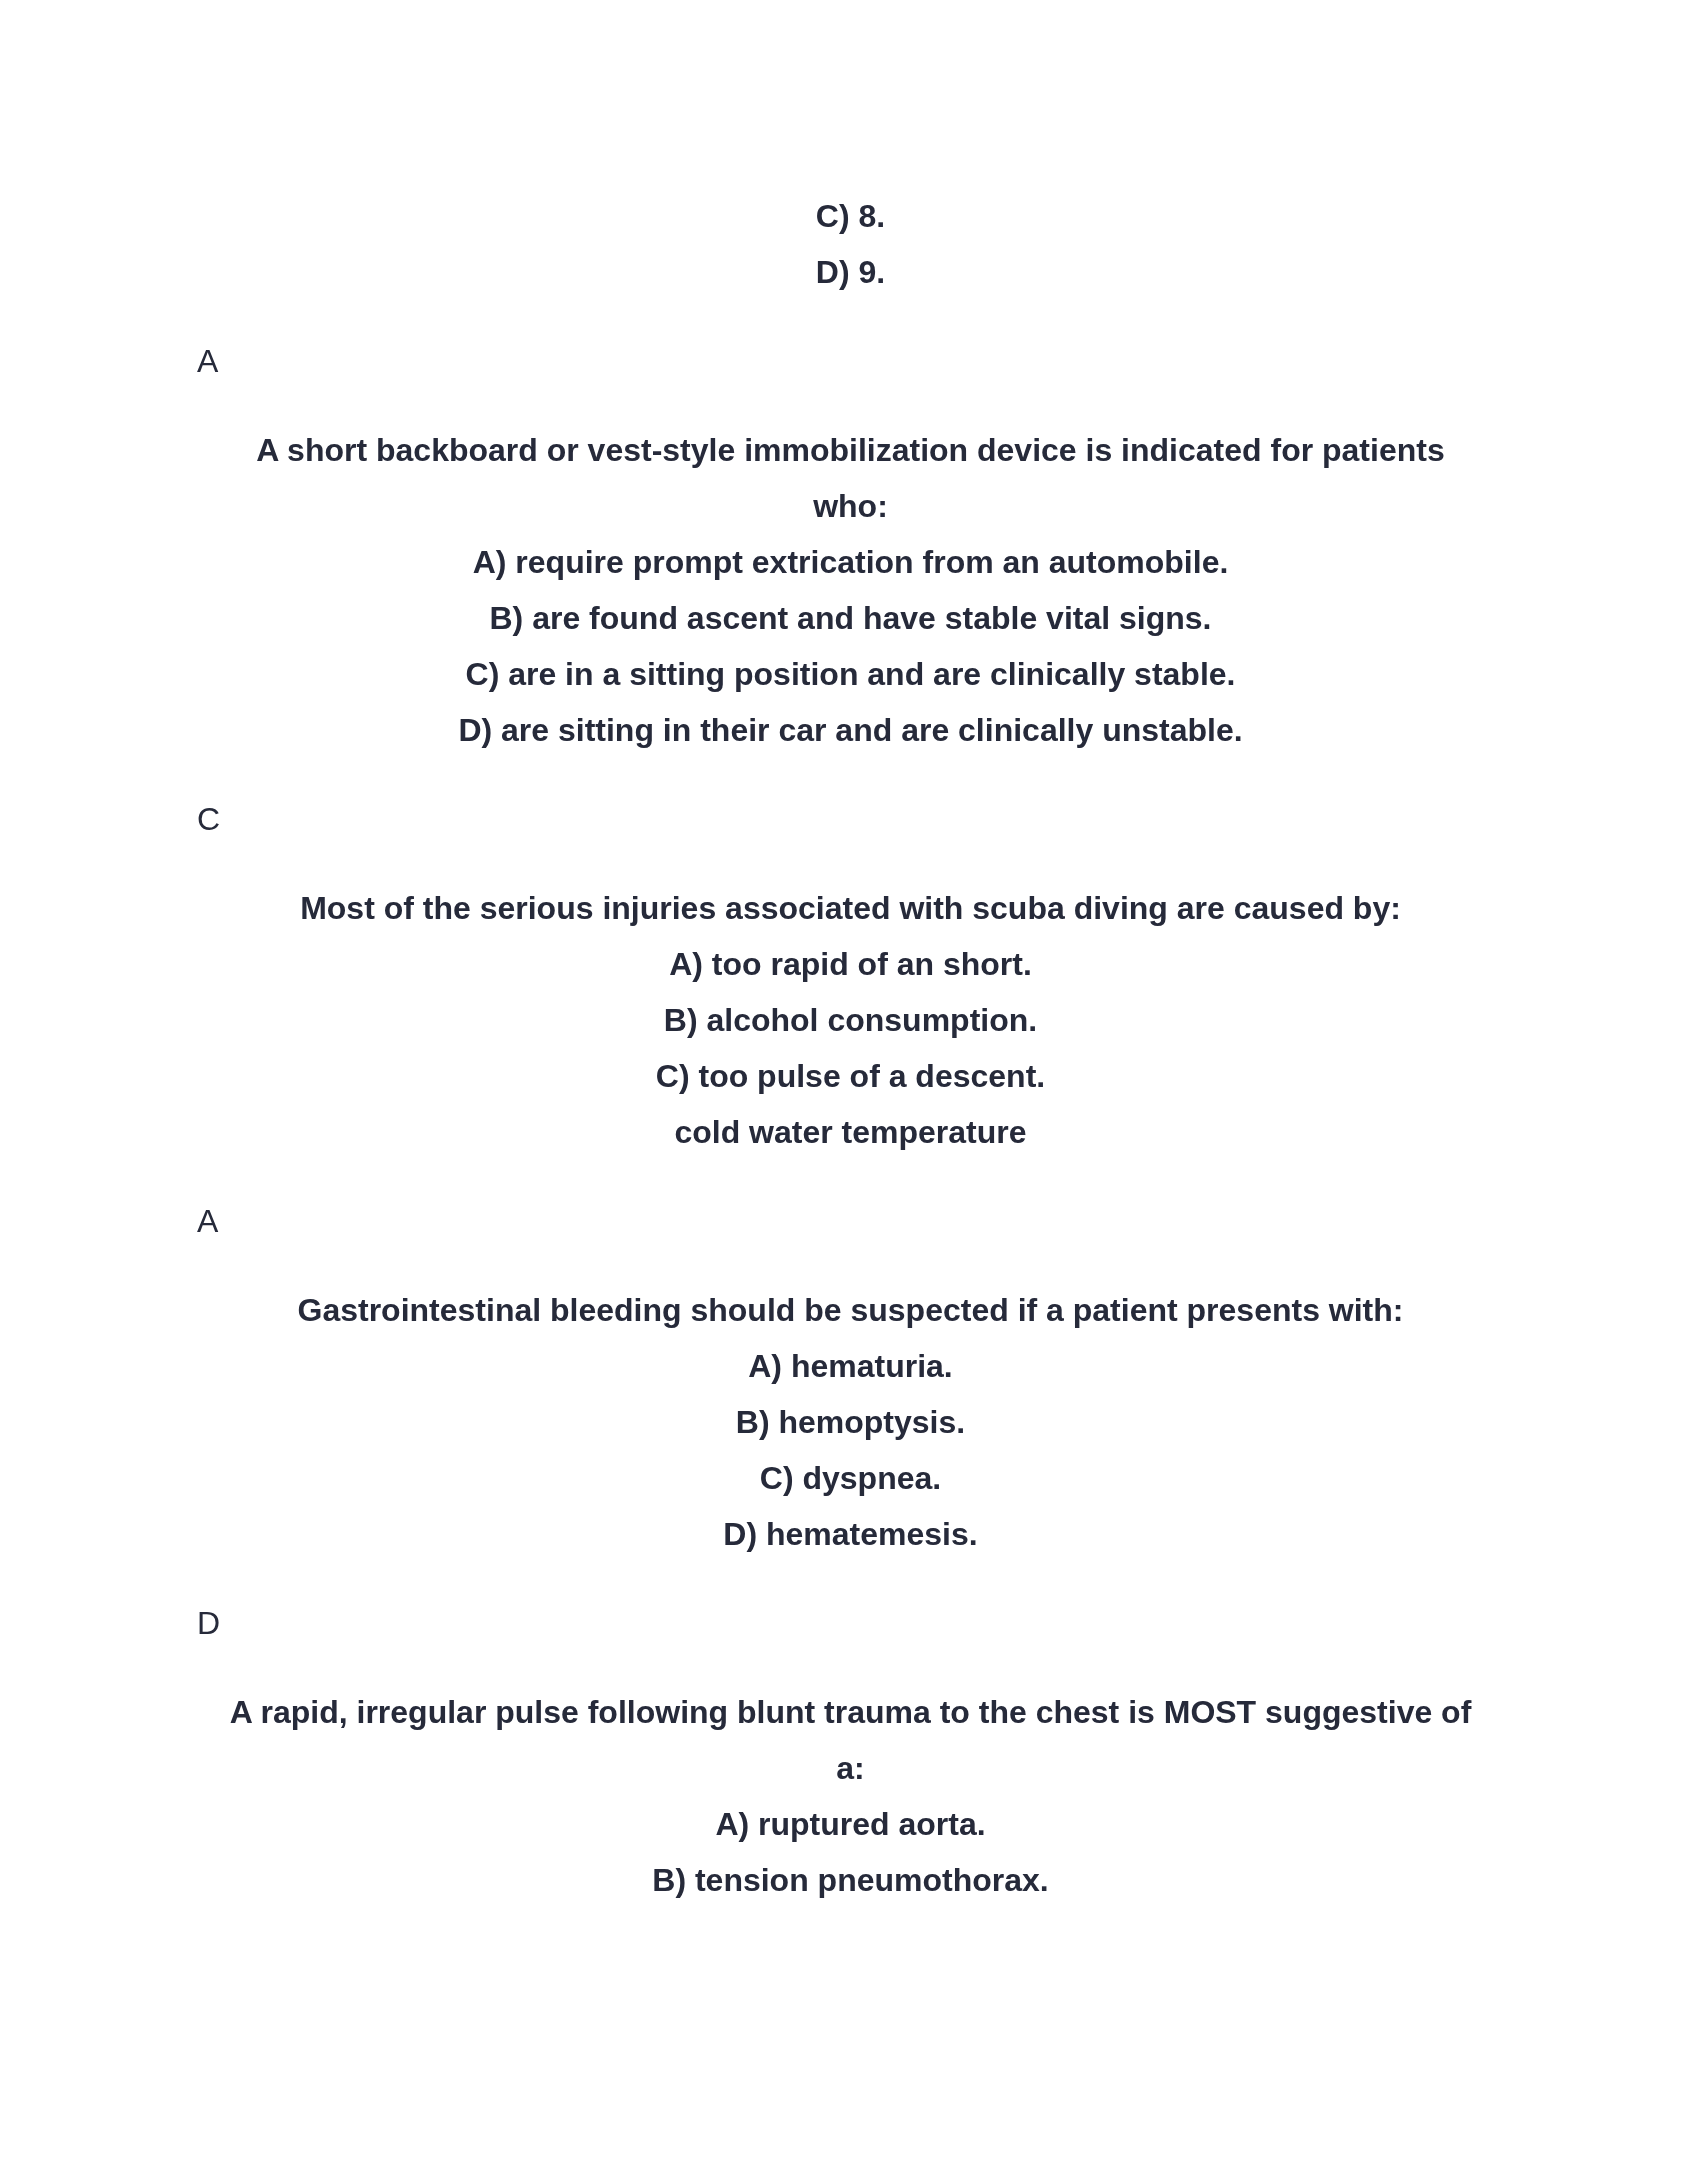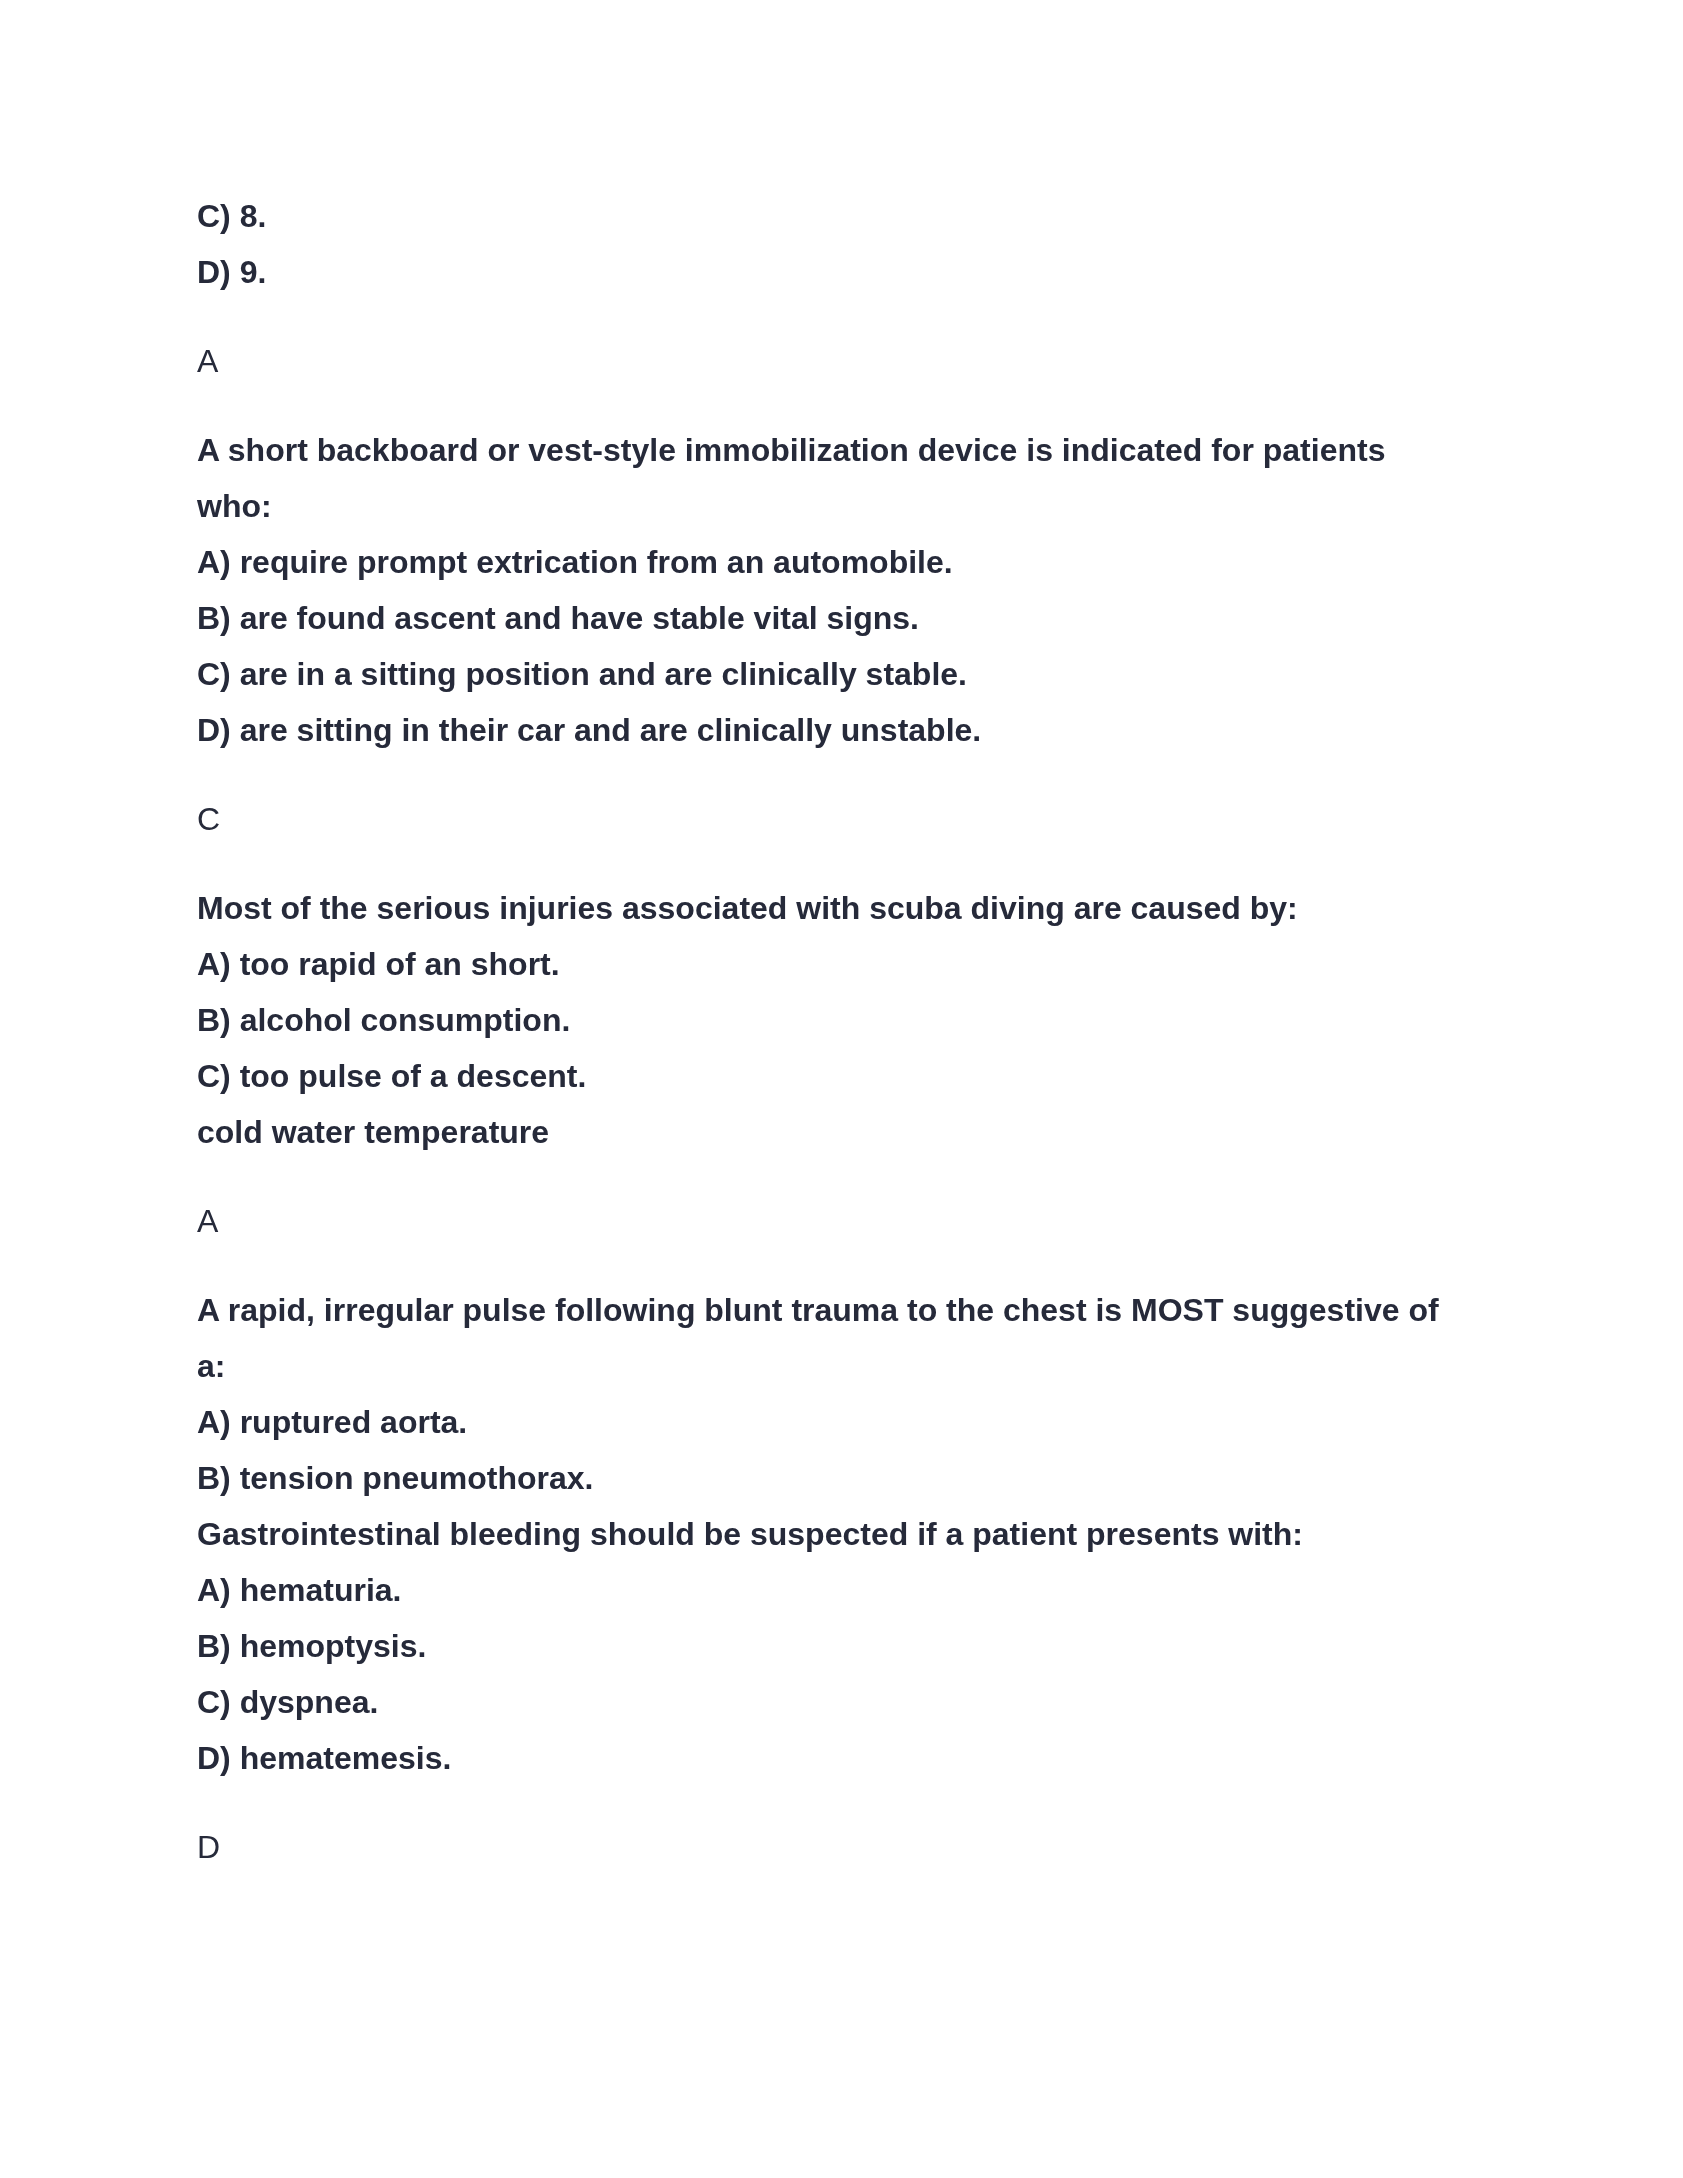--- a/index.html
+++ b/index.html
@@ -4,21 +4,21 @@
   <style>
     html, body { margin: 0; padding: 0; background: #ffffff; }
     body { width: 1683px; height: 2178px; position: relative; overflow: hidden; }
     .page {
       position: absolute; left: 197px; top: 188px; width: 1307px;
       font-family: "Liberation Sans", sans-serif;
       color: #262a3a;
       font-size: 32px;
     }
     .line { height: 56px; line-height: 56px; white-space: nowrap; }
-    .bold { font-weight: bold; }
+    .bold { font-weight: bold; text-align: center; }
     .answer { font-weight: normal; height: 56px; line-height: 56px; margin-top: 33px; margin-bottom: 33px; }
     .block { }
   </style>
 </head>
 <body>
 
 <div class="page">
 
   <div class="block">
     <div class="line bold">C) 8.</div>
@@ -39,29 +39,29 @@
   <div class="block">
     <div class="line bold">Most of the serious injuries associated with scuba diving are caused by:</div>
     <div class="line bold">A) too rapid of an short.</div>
     <div class="line bold">B) alcohol consumption.</div>
     <div class="line bold">C) too pulse of a descent.</div>
     <div class="line bold">cold water temperature</div>
     <div class="answer">A</div>
   </div>
 
   <div class="block">
-    <div class="line bold">A rapid, irregular pulse following blunt trauma to the chest is MOST suggestive of</div>
-    <div class="line bold">a:</div>
-    <div class="line bold">A) ruptured aorta.</div>
-    <div class="line bold">B) tension pneumothorax.</div>
-  </div>
-
-  <div class="block">
     <div class="line bold">Gastrointestinal bleeding should be suspected if a patient presents with:</div>
     <div class="line bold">A) hematuria.</div>
     <div class="line bold">B) hemoptysis.</div>
     <div class="line bold">C) dyspnea.</div>
     <div class="line bold">D) hematemesis.</div>
     <div class="answer">D</div>
   </div>
 
+  <div class="block">
+    <div class="line bold">A rapid, irregular pulse following blunt trauma to the chest is MOST suggestive of</div>
+    <div class="line bold">a:</div>
+    <div class="line bold">A) ruptured aorta.</div>
+    <div class="line bold">B) tension pneumothorax.</div>
+  </div>
+
 </div>
 
 
 </body></html>

